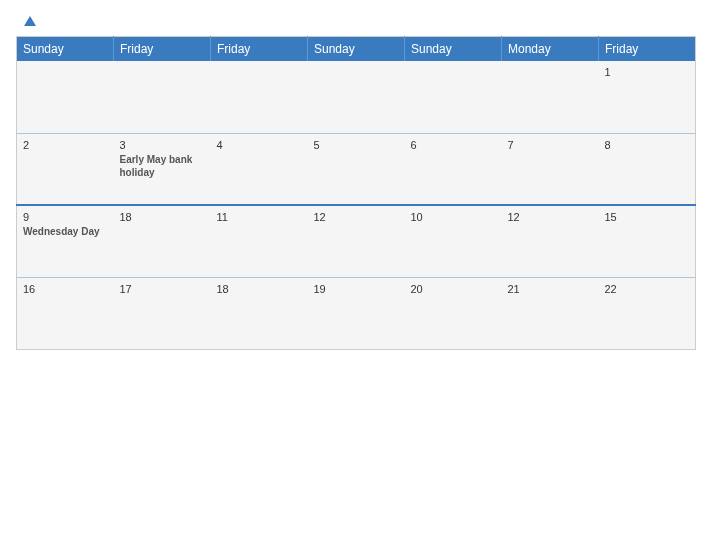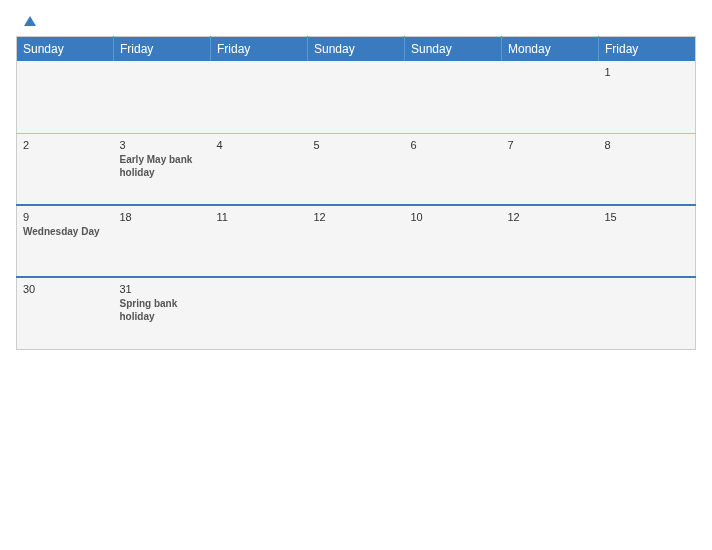--- a/index.html
+++ b/index.html
@@ -196,28 +196,37 @@
         <td>
           <span class="day-num">10</span>
         </td>
         <td>
           <span class="day-num">12</span>
         </td>
         <td>
           <span class="day-num">15</span>
         </td>
       </tr>
-      <tr class="blue-top-border">
-        <td>
-          <span class="day-num">30</span>
-        </td>
-        <td>
-          <span class="day-num">31</span>
-          <span class="holiday">Spring bank holiday</span>
-        </td>
-        <td class="empty"></td>
-        <td class="empty"></td>
-        <td class="empty"></td>
-        <td class="empty"></td>
-        <td class="empty"></td>
+      <tr>
+        <td>
+          <span class="day-num">16</span>
+        </td>
+        <td>
+          <span class="day-num">17</span>
+        </td>
+        <td>
+          <span class="day-num">18</span>
+        </td>
+        <td>
+          <span class="day-num">19</span>
+        </td>
+        <td>
+          <span class="day-num">20</span>
+        </td>
+        <td>
+          <span class="day-num">21</span>
+        </td>
+        <td>
+          <span class="day-num">22</span>
+        </td>
       </tr>
     </tbody>
 </table>
 
 </body></html>

